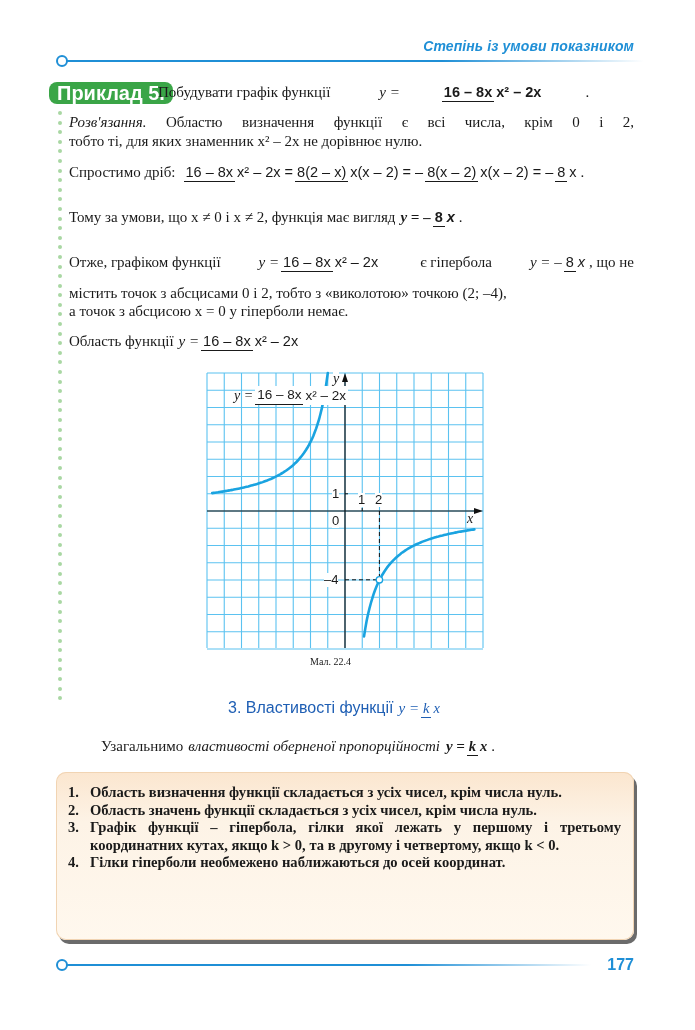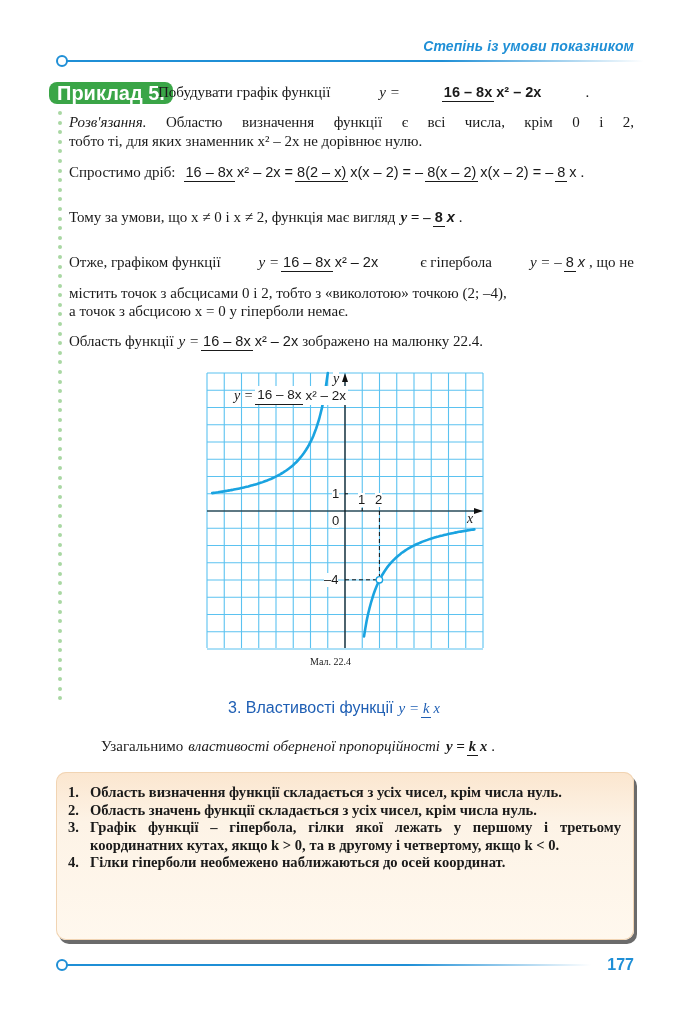--- a/index.html
+++ b/index.html
@@ -184,21 +184,20 @@
 <div class="abs text line" style="left:69px; top:283px;">містить точок з абсцисами 0 і 2, тобто з «виколотою» точкою (2; –4),</div>
 <div class="abs text line" style="left:69px; top:301px;">а точок з абсцисою x = 0 у гіперболи немає.</div>
 
 <div class="abs text line" style="left:69px; top:320px; display:flex; align-items:center; height:42px;">
   <span>Область функції</span>
   <span class="mv" style="margin-left:5px;">y =</span>
   <span class="frac">
     <span class="num">16 – 8x</span>
     <span class="den">x² – 2x</span>
   </span>
-  <span>зображено на малюнку 22.4.</span>
 </div>
 
 <svg class="abs" style="left:200px; top:365px;" width="295" height="290" viewBox="200 365 295 290">
   <g stroke="#5bc2f0" stroke-width="1.1" id="grid">
       <line x1="207" x2="207" y1="373" y2="648"></line>
       <line x1="224.25" x2="224.25" y1="373" y2="648"></line>
       <line x1="241.5" x2="241.5" y1="373" y2="648"></line>
       <line x1="258.75" x2="258.75" y1="373" y2="648"></line>
       <line x1="276" x2="276" y1="373" y2="648"></line>
       <line x1="293.25" x2="293.25" y1="373" y2="648"></line>

